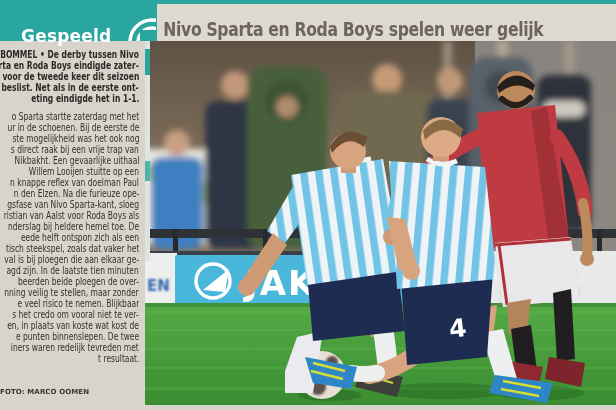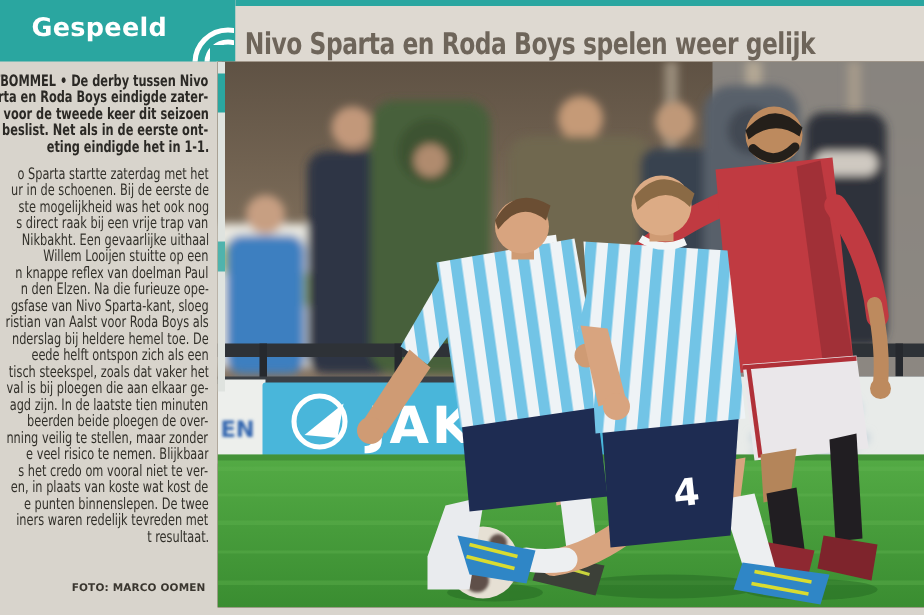--- a/index.html
+++ b/index.html
@@ -2,36 +2,36 @@
 <html><head>
 <meta charset="utf-8">
 <style>
   html,body{margin:0;padding:0;background:#b9b6af;}
   .page{
     position:relative;width:616px;height:410px;overflow:hidden;
     background:#d8d4cc;font-family:"DejaVu Sans","Liberation Sans",sans-serif;
   }
   
   .tag-banner{position:absolute;left:0;top:0;width:157px;height:41px;background:#2aa6a0;}
-  .tag-label{position:absolute;left:21px;top:9px;color:#ffffff;font-weight:700;font-size:17px;letter-spacing:.2px;}
+  .tag-label{position:absolute;left:21px;top:26px;color:#ffffff;font-weight:700;font-size:17px;letter-spacing:.2px;}
   .arcs{position:absolute;right:1px;top:0;width:46px;height:41px;}
   
   .headline-bar{position:absolute;left:157px;top:0;width:459px;height:41px;background:#ded9d1;
     border-top:4px solid #2aa6a0;box-sizing:border-box;overflow:hidden;display:flex;align-items:flex-end;}
   .headline{font-size:20px;font-weight:700;color:#6e655a;white-space:nowrap;letter-spacing:-.4px;
     transform:scaleX(.78);transform-origin:left center;padding-left:8px;}
   
   .article-col{position:absolute;left:0;top:49px;width:139px;height:326px;overflow:hidden;
     display:flex;flex-direction:column;align-items:flex-end;}
   .para{display:flex;flex-direction:column;align-items:flex-end;}
   .para-body{margin-top:7px;}
   .line{white-space:nowrap;font-size:10.5px;line-height:11px;color:#32302a;font-weight:500;
     width:max-content;transform:scaleX(.72);transform-origin:right center;}
   .para-lead .line{font-weight:700;color:#2b2925;}
-  .credit{position:absolute;left:0;top:388px;width:137px;text-align:right;
+  .credit{position:absolute;left:0;top:388px;width:137px;
     font-size:7px;font-weight:700;color:#3a362f;letter-spacing:.1px;}
   
   .photo{position:absolute;left:145px;top:41px;width:471px;height:364px;overflow:hidden;background:#7a6a58;}
   .photo svg{display:block;}
 </style>
 </head>
 <body>
 
 <div class="page">
 

